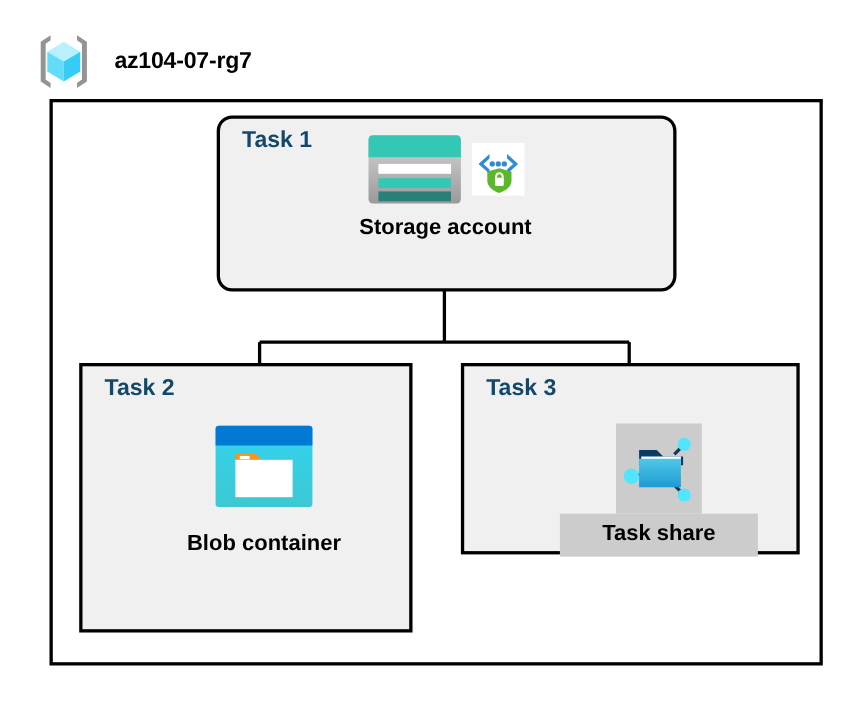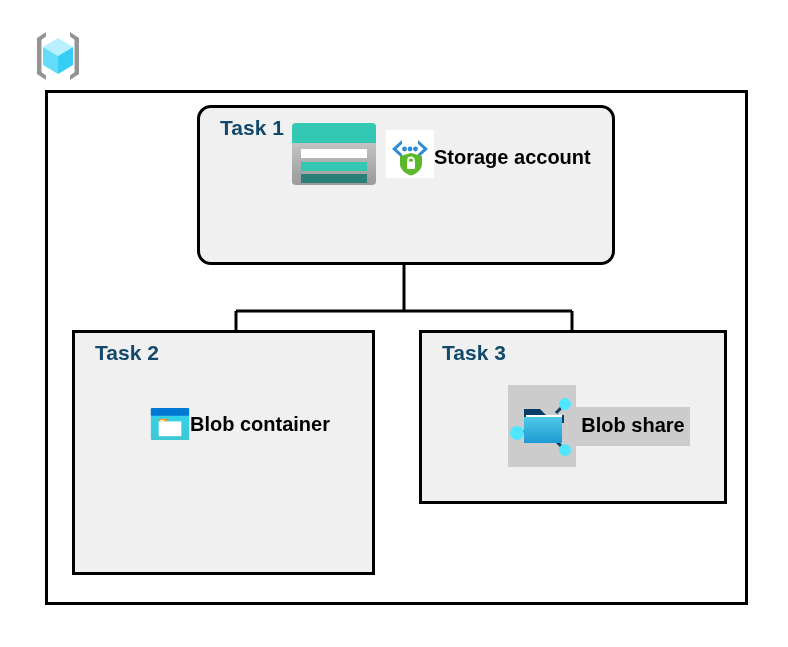--- a/index.html
+++ b/index.html
@@ -69,21 +69,21 @@
     font-size: 21px;
     font-weight: bold;
     color: #12496b;
     white-space: nowrap;
   }
 
   
   .node {
     position: absolute;
     display: flex;
-    flex-direction: row;
+    flex-direction: column;
     align-items: center;
   }
   .node-caption {
     font-size: 20px;
     font-weight: bold;
     color: #000000;
     white-space: nowrap;
     text-align: center;
   }
 
@@ -103,21 +103,21 @@
   #storage-icon-row .secure-glyph  { width: 48px; height: 48px; }
   #node-storage .node-caption { margin-top: 6px; }
 
   
   #node-blob {
     left: 150px;
     top: 385px;
     width: 180px;
   }
   #node-blob .blob-glyph { width: 92px; height: 78px; }
-  #node-blob .node-caption { }
+  #node-blob .node-caption { margin-top: 20px; }
 
   
   #node-fileshare {
     left: 508px;
     top: 385px;
     width: 182px;
   }
   #fileshare-icon-wrap {
     width: 78px;
     height: 82px;
@@ -157,20 +157,21 @@
 
     <path d="M40 4 L49 10 L49 46 L40 52 L40 47.5 L44.5 44.2 L44.5 11.8 L40 8.5 Z" fill="#949494"></path>
 
     <path d="M28 10 L43 19 L28 28 L13 19 Z" fill="#b9f0ff"></path>
 
     <path d="M13 19 L28 28 L28 46 L13 37 Z" fill="#63dcfa"></path>
 
     <path d="M43 19 L43 37 L28 46 L28 28 Z" fill="#35cdf5"></path>
   </svg>
 
+  <div id="rg-title">az104-07-rg7</div>
 </div>
 
 <div id="rg-box"></div>
 
 <svg id="connectors">
 
   <line x1="404" y1="228" x2="404" y2="311" stroke="#000000" stroke-width="3"></line>
 
   <line x1="236" y1="311" x2="572" y2="311" stroke="#000000" stroke-width="3"></line>
 
@@ -266,15 +267,15 @@
       <path d="M18 22 H54 V30 H18 Z" fill="#ffffff"></path>
 
       <path d="M16 24 H54 V50 H16 Z" fill="url(#fsFolder)"></path>
 
       <circle cx="57" cy="11" r="6" fill="#50e6ff"></circle>
       <circle cx="9" cy="40" r="7" fill="#50e6ff"></circle>
       <circle cx="57" cy="57" r="6" fill="#50e6ff"></circle>
     </svg>
   </div>
   <div id="fileshare-caption-wrap">
-    <div class="node-caption">Blob share</div>
+    <div class="node-caption">Task share</div>
   </div>
 </div>
 
 </body></html>

